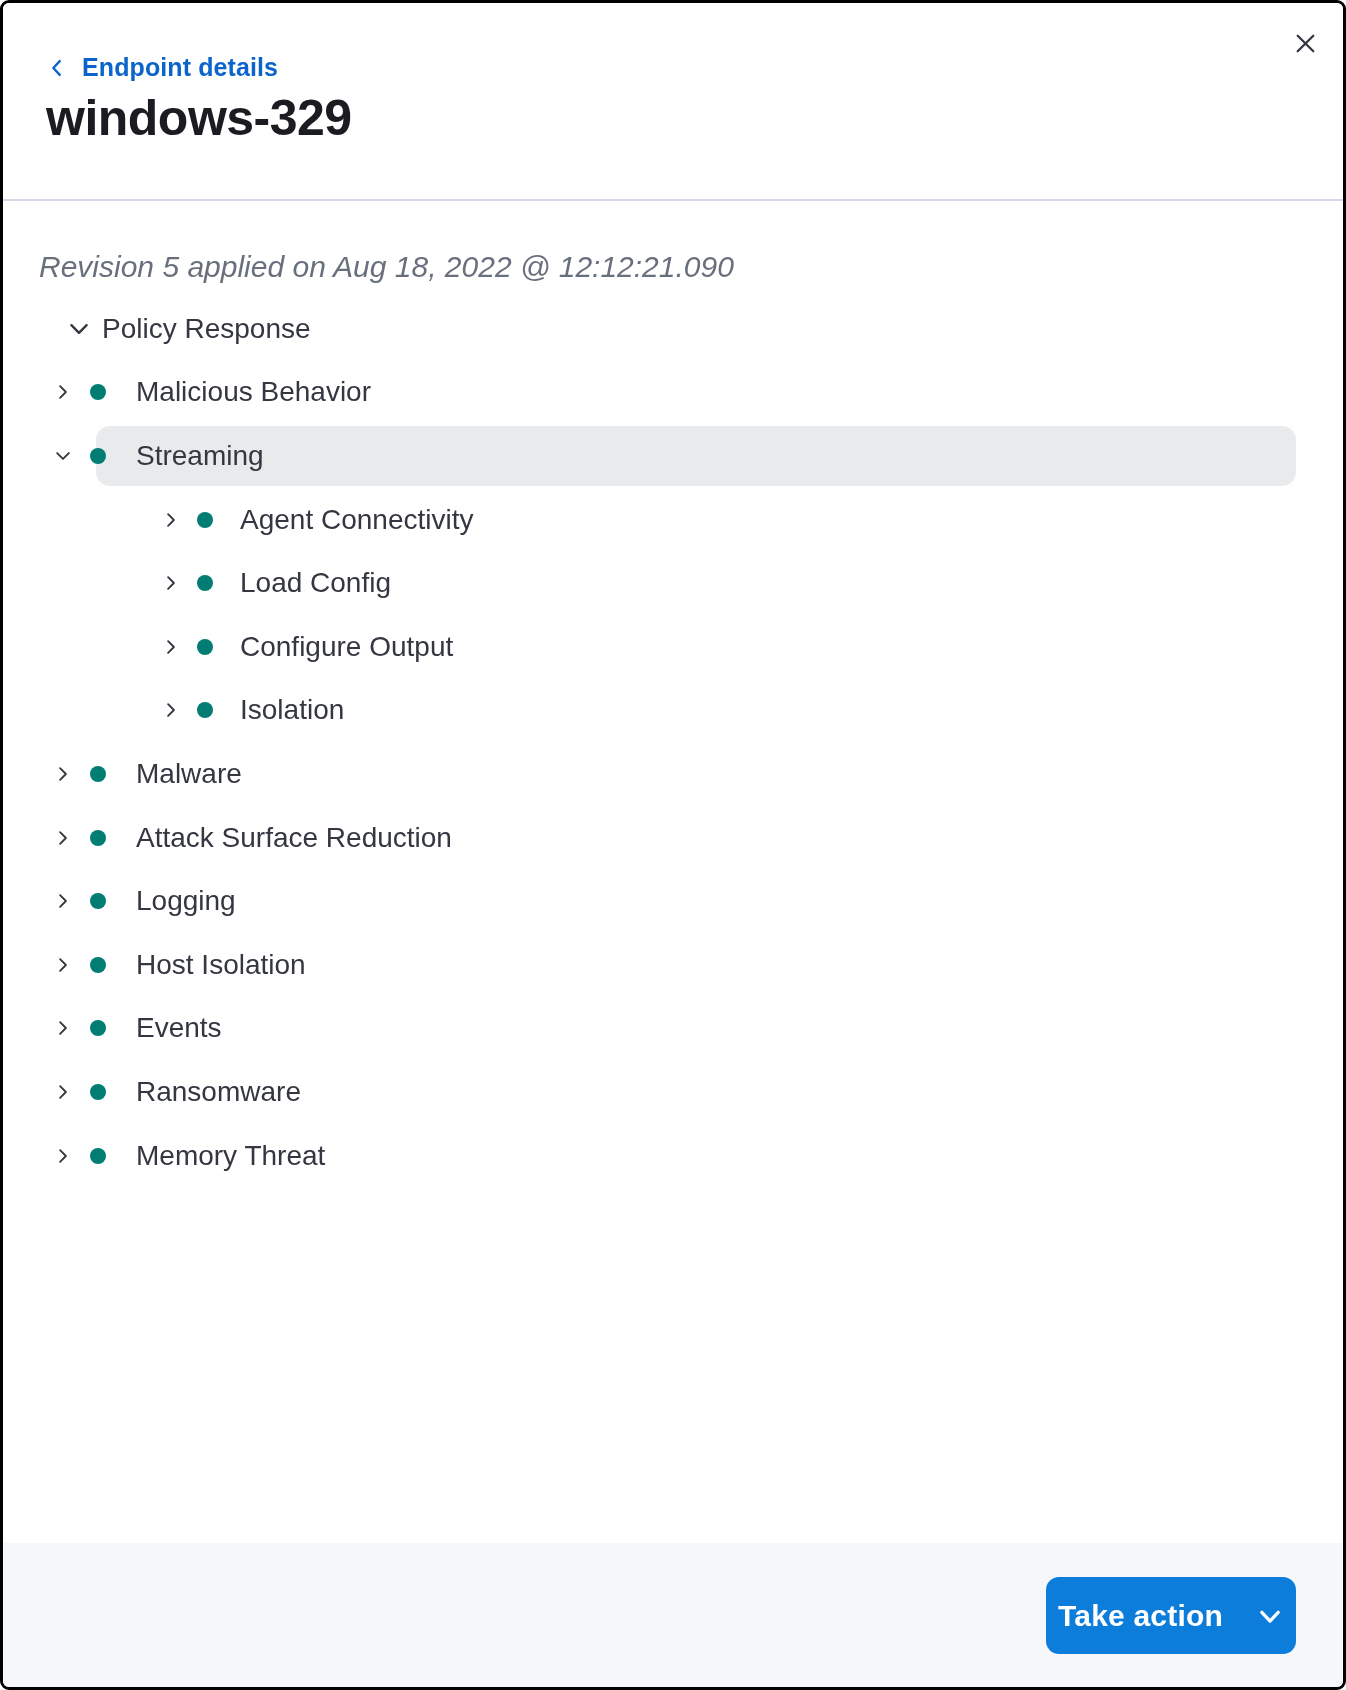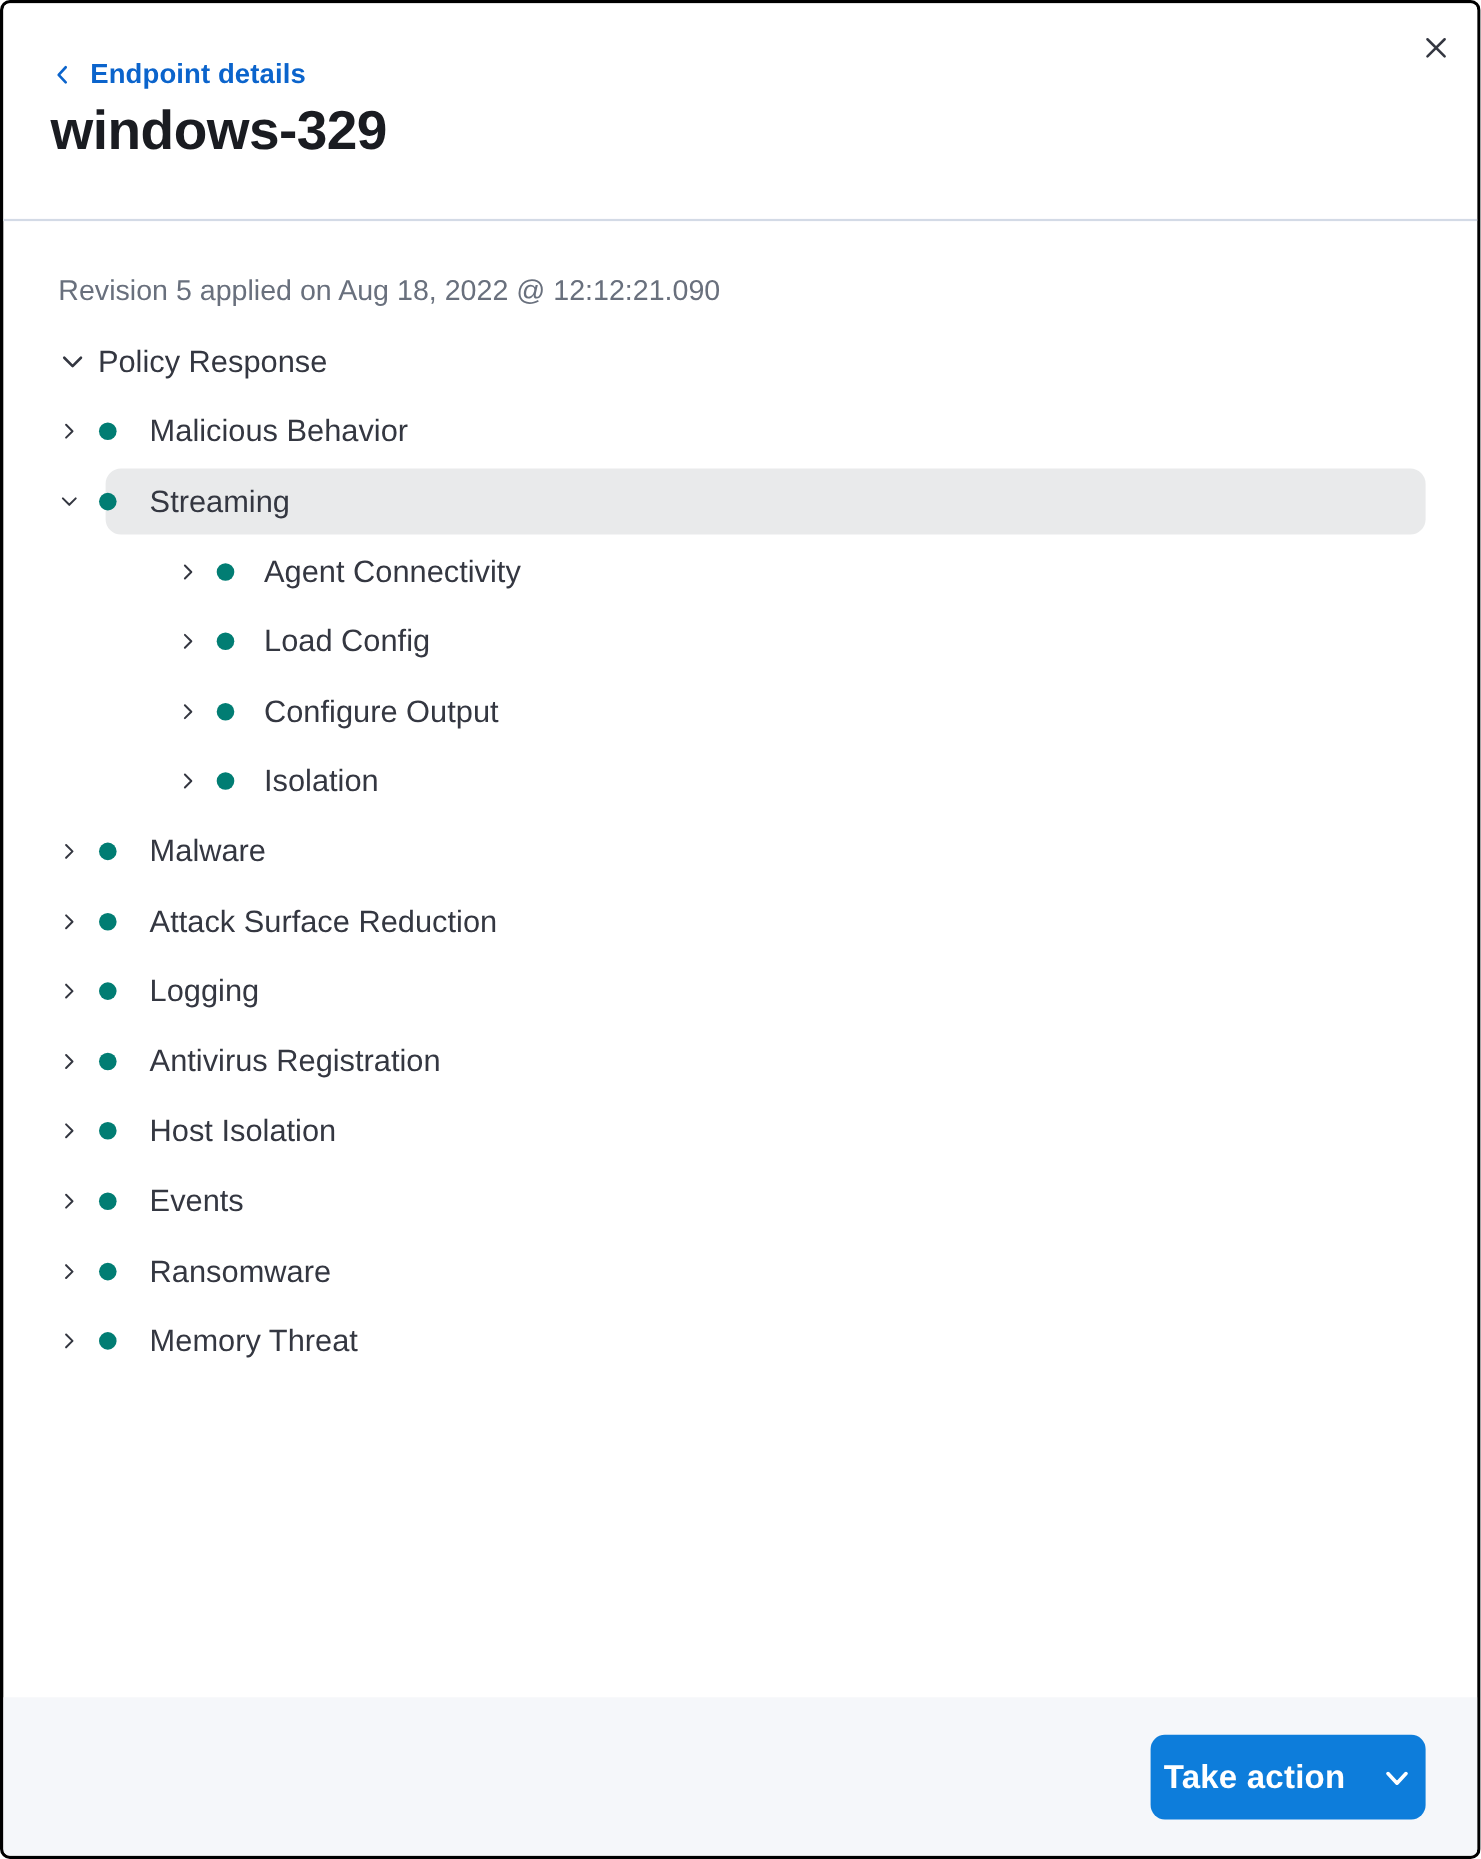--- a/index.html
+++ b/index.html
@@ -49,38 +49,38 @@
     letter-spacing:-0.5px;line-height:1;
   }
   .close-btn{
     position:absolute;left:1282px;top:20px;width:40px;height:40px;
     display:flex;align-items:center;justify-content:center;
     background:none;border:none;cursor:pointer;color:var(--icon-gray);
   }
   .close-btn svg{width:25px;height:25px;display:block;}
   
   .revision{
-    position:absolute;left:50px;top:245px;
-    font-size:26px;color:var(--muted-text);line-height:1.25;
+    position:absolute;left:36px;top:245px;
+    font-size:30px;color:var(--muted-text);line-height:1.25;font-style:italic;
   }
   .tree{
     position:absolute;left:0;top:294px;width:100%;
   }
   .row{
     position:relative;height:63.6px;
     display:flex;align-items:center;
     color:var(--body-text);font-size:28px;cursor:default;
   }
   .row .label{line-height:1;position:relative;}
   .row .toggle{
     background:none;border:none;padding:0;cursor:pointer;
     color:var(--icon-gray);display:flex;align-items:center;justify-content:center;
     position:relative;
   }
-  .l0{padding-left:50px;}
+  .l0{padding-left:63px;}
   .l0 .toggle{width:26px;height:26px;}
   .l0 .label{margin-left:10px;}
   .l1{padding-left:50px;}
   .l2{padding-left:158px;}
   .l1 .toggle,.l2 .toggle{width:20px;height:20px;}
   .l1 .dot{margin-left:17px;}
   .l2 .dot{margin-left:16px;}
   .l1 .label{margin-left:30px;}
   .l2 .label{margin-left:27px;}
   .dot{
@@ -223,29 +223,20 @@
     <div class="row l1">
       <button class="toggle">
         <svg class="chev" viewBox="0 0 24 24">
           <path d="M8.5 5 L15.5 12 L8.5 19" fill="none" stroke="currentColor" stroke-width="2.2" stroke-linecap="round" stroke-linejoin="round"></path>
         </svg>
       </button>
       <span class="dot"></span>
       <span class="label">Logging</span>
     </div>
 
-    <div class="row l1">
-      <button class="toggle">
-        <svg class="chev" viewBox="0 0 24 24">
-          <path d="M8.5 5 L15.5 12 L8.5 19" fill="none" stroke="currentColor" stroke-width="2.2" stroke-linecap="round" stroke-linejoin="round"></path>
-        </svg>
-      </button>
-      <span class="dot"></span>
-      <span class="label">Antivirus Registration</span>
-    </div>
 
     <div class="row l1">
       <button class="toggle">
         <svg class="chev" viewBox="0 0 24 24">
           <path d="M8.5 5 L15.5 12 L8.5 19" fill="none" stroke="currentColor" stroke-width="2.2" stroke-linecap="round" stroke-linejoin="round"></path>
         </svg>
       </button>
       <span class="dot"></span>
       <span class="label">Host Isolation</span>
     </div>

